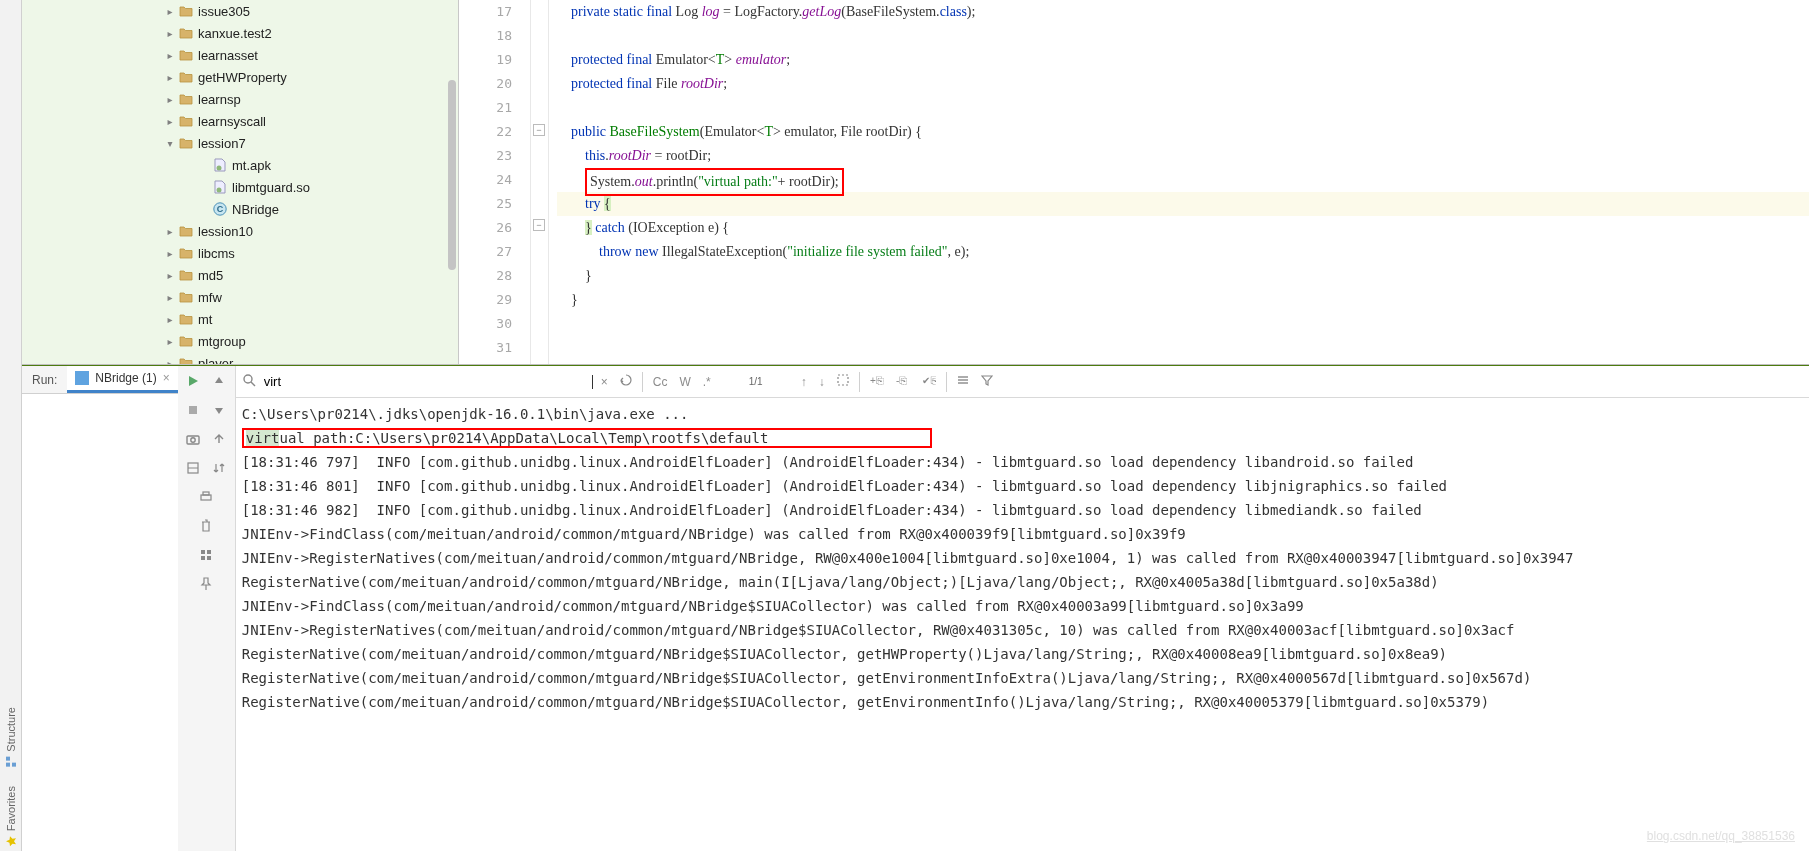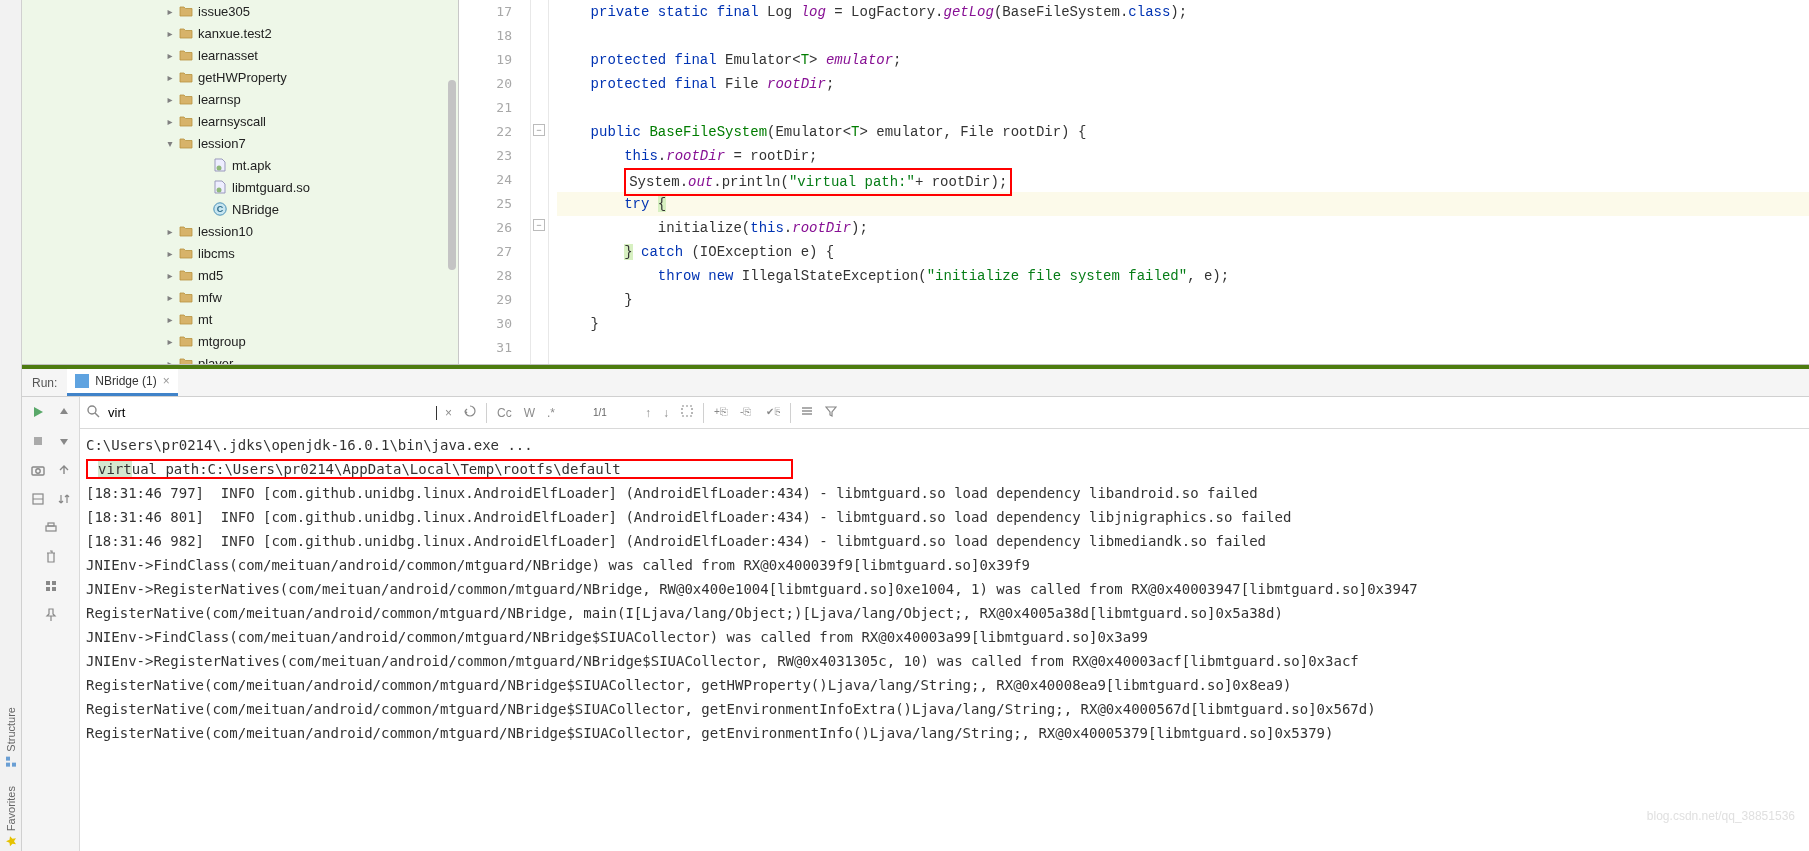--- a/index.html
+++ b/index.html
@@ -16,49 +16,49 @@
 .indent { display:inline-block; }
 .chevron { width:16px; text-align:center; color:#808080; font-size:10px; }
 .folder-ico, .file-ico { width:16px; height:16px; margin-right:4px; display:inline-flex; align-items:center; justify-content:center; }
 .tree-label { font-size:13px; color:#222; }
 .scroll-thumb { position:absolute; right:2px; top:80px; width:8px; height:190px; background:#c4c4c4; border-radius:4px; }
 .code-pane { flex:1; display:flex; background:#fff; overflow:hidden; }
 .ln-gutter { width:72px; background:#fff; text-align:right; color:#a8a8a8; font-family:Consolas,monospace; font-size:13px; padding-right:18px; border-right:1px solid #e8e8e8; }
 .ln-gutter div { height:24px; line-height:24px; }
 .fold-gutter { width:18px; border-right:1px solid #e8e8e8; position:relative; }
 .fold-mark { position:absolute; left:2px; width:12px; height:12px; border:1px solid #bbb; font-size:9px; display:flex; align-items:center; justify-content:center; color:#888; background:#fff; }
-.code-body { flex:1; font-family:Liberation Mono, monospace; font-size:14px; line-height:24px; padding-left:8px; position:relative; }
+.code-body { flex:1; font-family:Liberation Serif, serif; font-size:14px; line-height:24px; padding-left:8px; position:relative; }
 .code-line { height:24px; white-space:pre; }
 .kw { color:#0033B3; }
 .ty { color:#007c00; }
 .fld { color:#871094; font-style:italic; }
 .str { color:#067d17; }
 .redbox { border:2px solid #ff0000; display:inline-block; padding:0 3px; }
 .hl-line { background:#fcfaea; width:100%; }
 .brace-hl { background:#d7f0c1; }
-.lower { flex:1; display:flex; flex-direction:column; border-top:4px solid #4d7c0f; }
+.lower { flex:1; display:flex; flex-direction:row; border-top:1px solid #4d7c0f; }
 .run-tab-bar { height:28px; display:flex; align-items:center; border-bottom:1px solid #d0d0d0; background:#f5f5f5; }
 .run-label { padding:0 10px; font-size:12px; color:#555; }
 .run-tab { height:100%; display:flex; align-items:center; padding:0 8px; border-bottom:3px solid #4083c9; font-size:12px; background:#fff; }
 .run-tab .close { margin-left:6px; color:#999; cursor:pointer; }
 .run-body { flex:1; display:flex; }
 .run-gutter { width:58px; background:#f5f5f5; border-right:1px solid #d9d9d9; display:flex; flex-direction:column; align-items:center; padding-top:4px; gap:7px; }
 .run-gutter-row { display:flex; gap:4px; }
 .ico-btn { width:22px; height:22px; display:flex; align-items:center; justify-content:center; cursor:pointer; border-radius:3px; }
 .run-content { flex:1; display:flex; flex-direction:column; }
 .search-bar { height:32px; display:flex; align-items:center; border-bottom:1px solid #d9d9d9; padding:0 6px; gap:4px; }
 .search-ico { color:#888; }
 .search-input { border:none; outline:none; width:330px; font-size:13px; padding:2px 4px; }
 .search-sep { width:1px; height:20px; background:#d0d0d0; margin:0 2px; }
 .search-ctl { color:#8c8c8c; font-size:12px; cursor:pointer; padding:2px 4px; }
 .search-count { margin:0 30px; color:#666; font-size:10px; }
 .console { flex:1; font-family:Consolas,monospace; font-size:14px; line-height:24px; padding:4px 6px; overflow:auto; white-space:pre; }
 .console .hilite-word { background:#d5e8d0; }
-.console .red-outline { border:2px solid #ff0000; padding:0 10px; display:inline; }
-.watermark { position:absolute; right:14px; bottom:28px; color:#e0e0e0; font-size:12px; pointer-events:none; }
+.console .red-outline { border:2px solid #ff0000; padding:0 2px; display:inline; }
+.watermark { position:absolute; right:14px; bottom:8px; color:#e0e0e0; font-size:12px; pointer-events:none;text-decoration:underline; }
 </style>
 </head>
 <body>
 
 <div class="root">
   <div class="gutter-left">
     <div class="v"><svg width="12" height="12" viewBox="0 0 12 12">
           <rect x="1" y="1" width="4" height="4" fill="#6a9fd4"></rect>
           <rect x="7" y="1" width="4" height="4" fill="#6a9fd4"></rect>
           <rect x="1" y="7" width="4" height="4" fill="#6a9fd4"></rect>
@@ -273,21 +273,20 @@
         <div class="code-body" id="code-body">
             <div class="code-line">    <span class="kw">private static final</span> Log <span class="fld">log</span> = LogFactory.<span class="fld">getLog</span>(BaseFileSystem.<span class="kw">class</span>);</div>
             <div class="code-line"></div>
             <div class="code-line">    <span class="kw">protected final</span> Emulator&lt;<span class="ty">T</span>&gt; <span class="fld">emulator</span>;</div>
             <div class="code-line">    <span class="kw">protected final</span> File <span class="fld">rootDir</span>;</div>
             <div class="code-line"></div>
             <div class="code-line">    <span class="kw">public</span> <span class="ty">BaseFileSystem</span>(Emulator&lt;<span class="ty">T</span>&gt; emulator, File rootDir) {</div>
             <div class="code-line">        <span class="kw">this</span>.<span class="fld">rootDir</span> = rootDir;</div>
             <div class="code-line">        <span class="redbox">System.<span class="fld">out</span>.println(<span class="str">"virtual path:"</span>+ rootDir);</span></div>
             <div class="code-line hl-line">        <span class="kw">try</span> <span class="brace-hl">{</span></div>
-            <div class="code-line">            initialize(<span class="kw">this</span>.<span class="fld">rootDir</span>);</div>
             <div class="code-line">        <span class="brace-hl">}</span> <span class="kw">catch</span> (IOException e) {</div>
             <div class="code-line">            <span class="kw">throw new</span> IllegalStateException(<span class="str">"initialize file system failed"</span>, e);</div>
             <div class="code-line">        }</div>
             <div class="code-line">    }</div>
           </div>
       </div>
     </div>
 
     <div class="lower">
       <div class="run-tab-bar">

